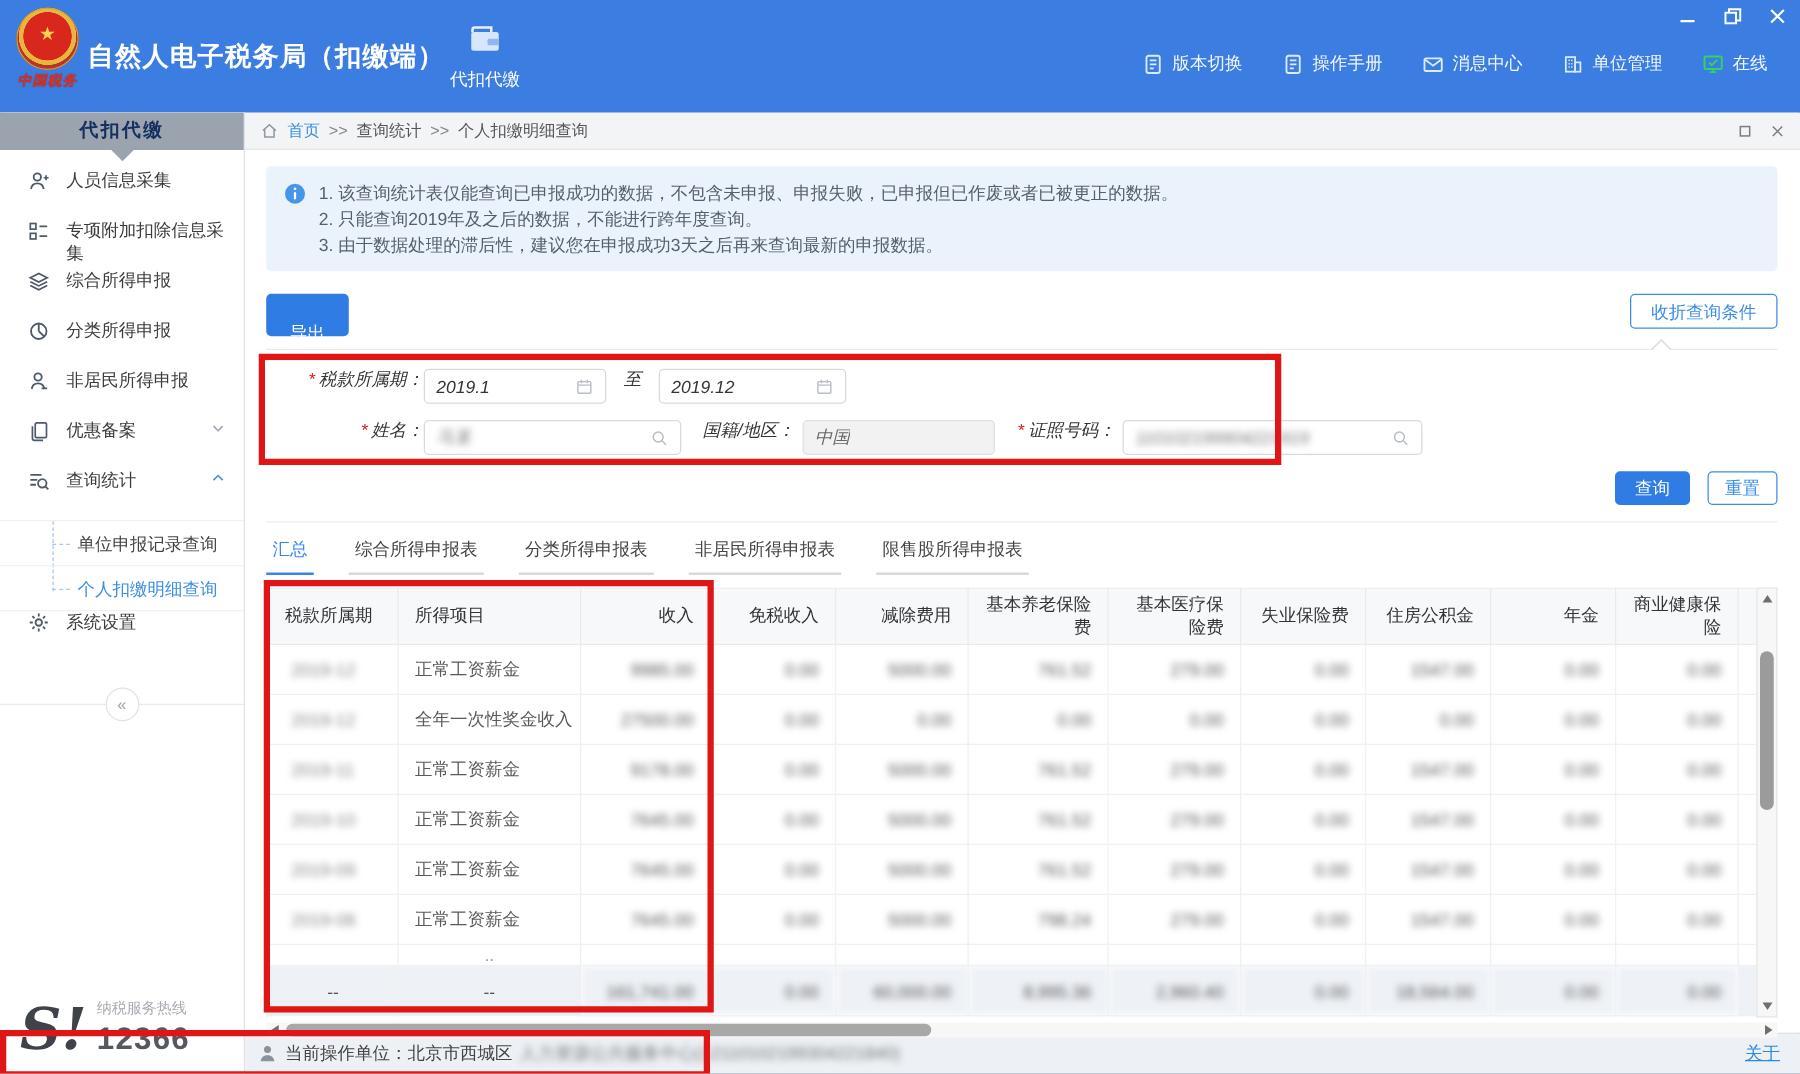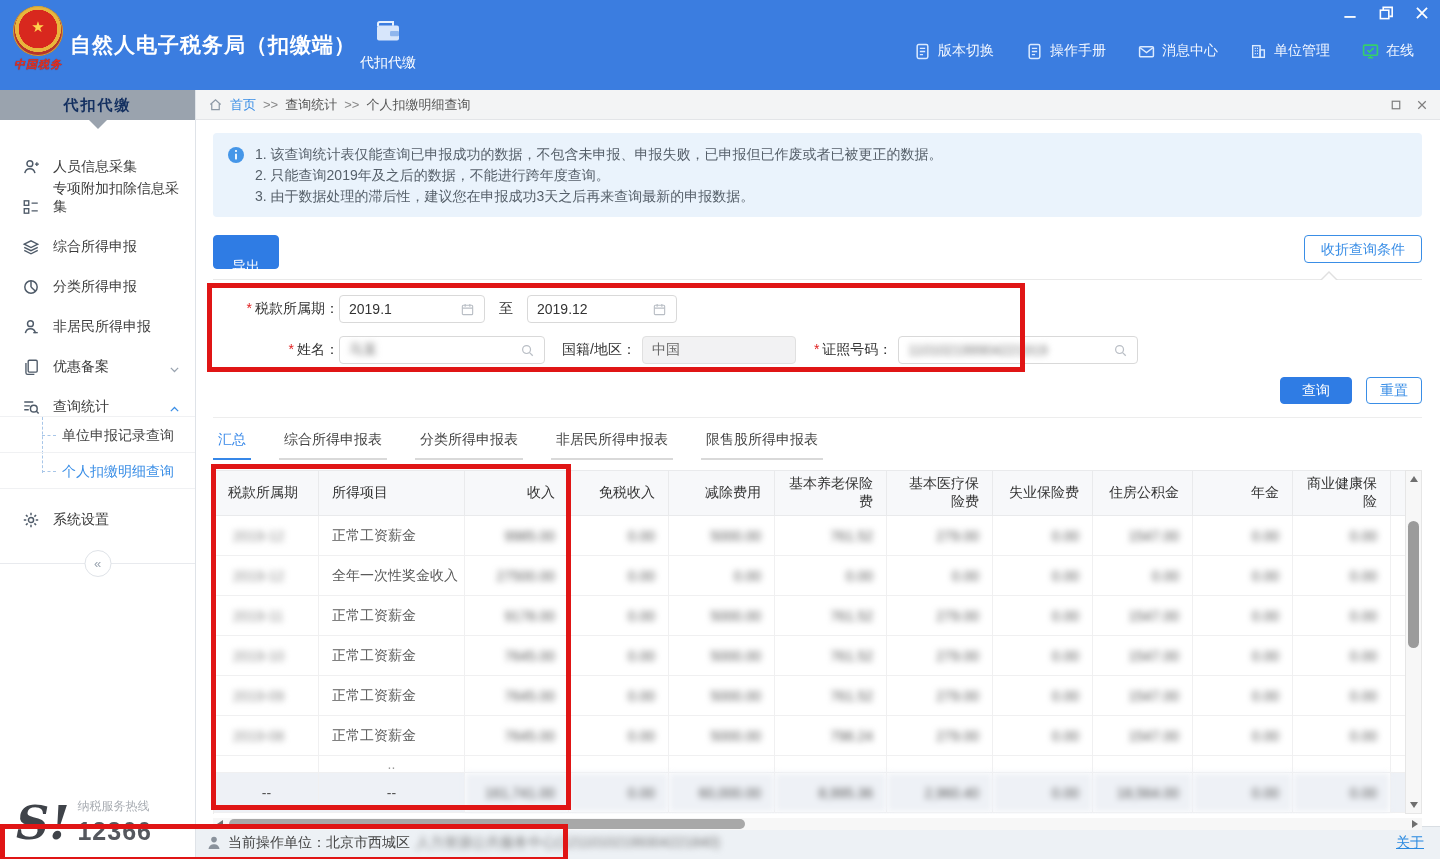--- a/index.html
+++ b/index.html
@@ -30,21 +30,21 @@
   .icn{display:inline-block;}
   
   .body-row{flex:1;display:flex;min-height:0;}
   
   .sidebar{width:196px;flex-shrink:0;background:#fff;border-right:1px solid #dfe3e8;position:relative;}
   .sidebar-header{height:30px;background:#9aa3ae;color:#143060;font-weight:bold;font-size:15px;
                   text-align:center;line-height:30px;position:relative;letter-spacing:2px;}
   .sidebar-header::after{content:"";position:absolute;left:50%;bottom:-9px;transform:translateX(-50%);
                   border:9px solid transparent;border-top:9px solid #9aa3ae;border-bottom:0;}
   .menu{padding-top:16px;}
-  .menu-item{height:40px;display:flex;align-items:flex-end;padding:0 14px 0 22px;font-size:14px;color:#3c3c3c;cursor:pointer;}
+  .menu-item{height:40px;display:flex;align-items:flex-start;padding:0 14px 0 22px;font-size:14px;color:#3c3c3c;cursor:pointer;}
   .menu-item .mi-icon{width:18px;height:18px;margin-right:13px;color:#4e5a68;flex-shrink:0;}
   .menu-item .chev{margin-left:auto;width:13px;height:13px;color:#9aa4b0;}
   .menu-item.open .chev{color:#3a8ee6;}
   .submenu{position:relative;border-top:1px solid #f0f1f3;}
   .submenu::before{content:"";position:absolute;left:42px;top:0;bottom:16px;border-left:1px dashed #a8c6e8;}
   .submenu-item{height:36px;line-height:36px;padding-left:62px;font-size:14px;color:#444;cursor:pointer;
                 border-bottom:1px solid #f0f1f3;position:relative;}
   .submenu-item::before{content:"";position:absolute;left:42px;top:18px;width:14px;border-top:1px dashed #a8c6e8;}
   .submenu-item.active{color:#3a8ee6;}
   .collapse-row{margin-top:20px;height:30px;position:relative;}
@@ -74,32 +74,32 @@
   .btn{border-radius:4px;font-size:14px;cursor:pointer;display:inline-block;text-align:center;}
   .btn-primary{background:#2f7ce4;color:#fff;border:1px solid #2f7ce4;}
   .btn-outline{background:#fff;color:#3a8ee6;border:1px solid #3a8ee6;}
   .btn-export{height:30px;line-height:28px;padding:16px 18px;}
   .btn-collapse{height:28px;line-height:26px;padding:0 16px;}
   .filters-divider{margin-top:14px;border-top:1px solid #e9e9e9;position:relative;}
   .filters-divider::before{content:"";position:absolute;right:84px;top:-9px;border:9px solid transparent;border-bottom:9px solid #e0e0e0;border-top:0;}
   .filters-divider::after{content:"";position:absolute;right:85px;top:-7px;border:8px solid transparent;border-bottom:8px solid #fff;border-top:0;}
   
   .filters{padding-top:15px;font-size:14px;color:#333;}
-  .frow{display:flex;align-items:center;height:28px;}
+  .frow{display:flex;height:28px;font-style:italic;}
   .frow+.frow{margin-top:13px;}
   .flabel{text-align:right;white-space:nowrap;}
   .req{color:#e02020;margin-right:3px;}
   .finput{height:28px;border:1px solid #d9d9d9;border-radius:4px;background:#fff;display:flex;align-items:center;
           padding:0 9px;color:#333;position:relative;}
   .finput .icn{width:15px;height:15px;color:#b9bec5;margin-left:auto;flex-shrink:0;}
   .finput.disabled{background:#f2f2f3;color:#666;border-color:#e0e0e0;}
   .fval{white-space:nowrap;overflow:hidden;}
   .blur{filter:blur(3px);user-select:none;color:#777;}
   .actions{display:flex;justify-content:flex-end;gap:14px;margin-top:13px;}
-  .btn-query{width:72px;height:27px;line-height:25px;}
+  .btn-query{width:60px;height:27px;line-height:25px;}
   .btn-reset{width:56px;height:27px;line-height:25px;}
   .actions-divider{margin-top:13px;border-top:1px solid #ededed;}
   
   .tabs{display:flex;gap:28px;margin-top:13px;font-size:14px;color:#444;}
   .tab{padding:0 5px 9px 5px;border-bottom:2px solid #d9d9d9;cursor:pointer;}
   .tab.active{color:#3687e8;border-bottom-color:#3687e8;}
   
   .table-wrap{margin-top:10px;display:flex;height:344px;}
   .table-area{overflow:hidden;flex:1;border-left:1px solid #ececec;}
   table.tbl{border-collapse:collapse;table-layout:fixed;font-size:14px;width:1300px;}

